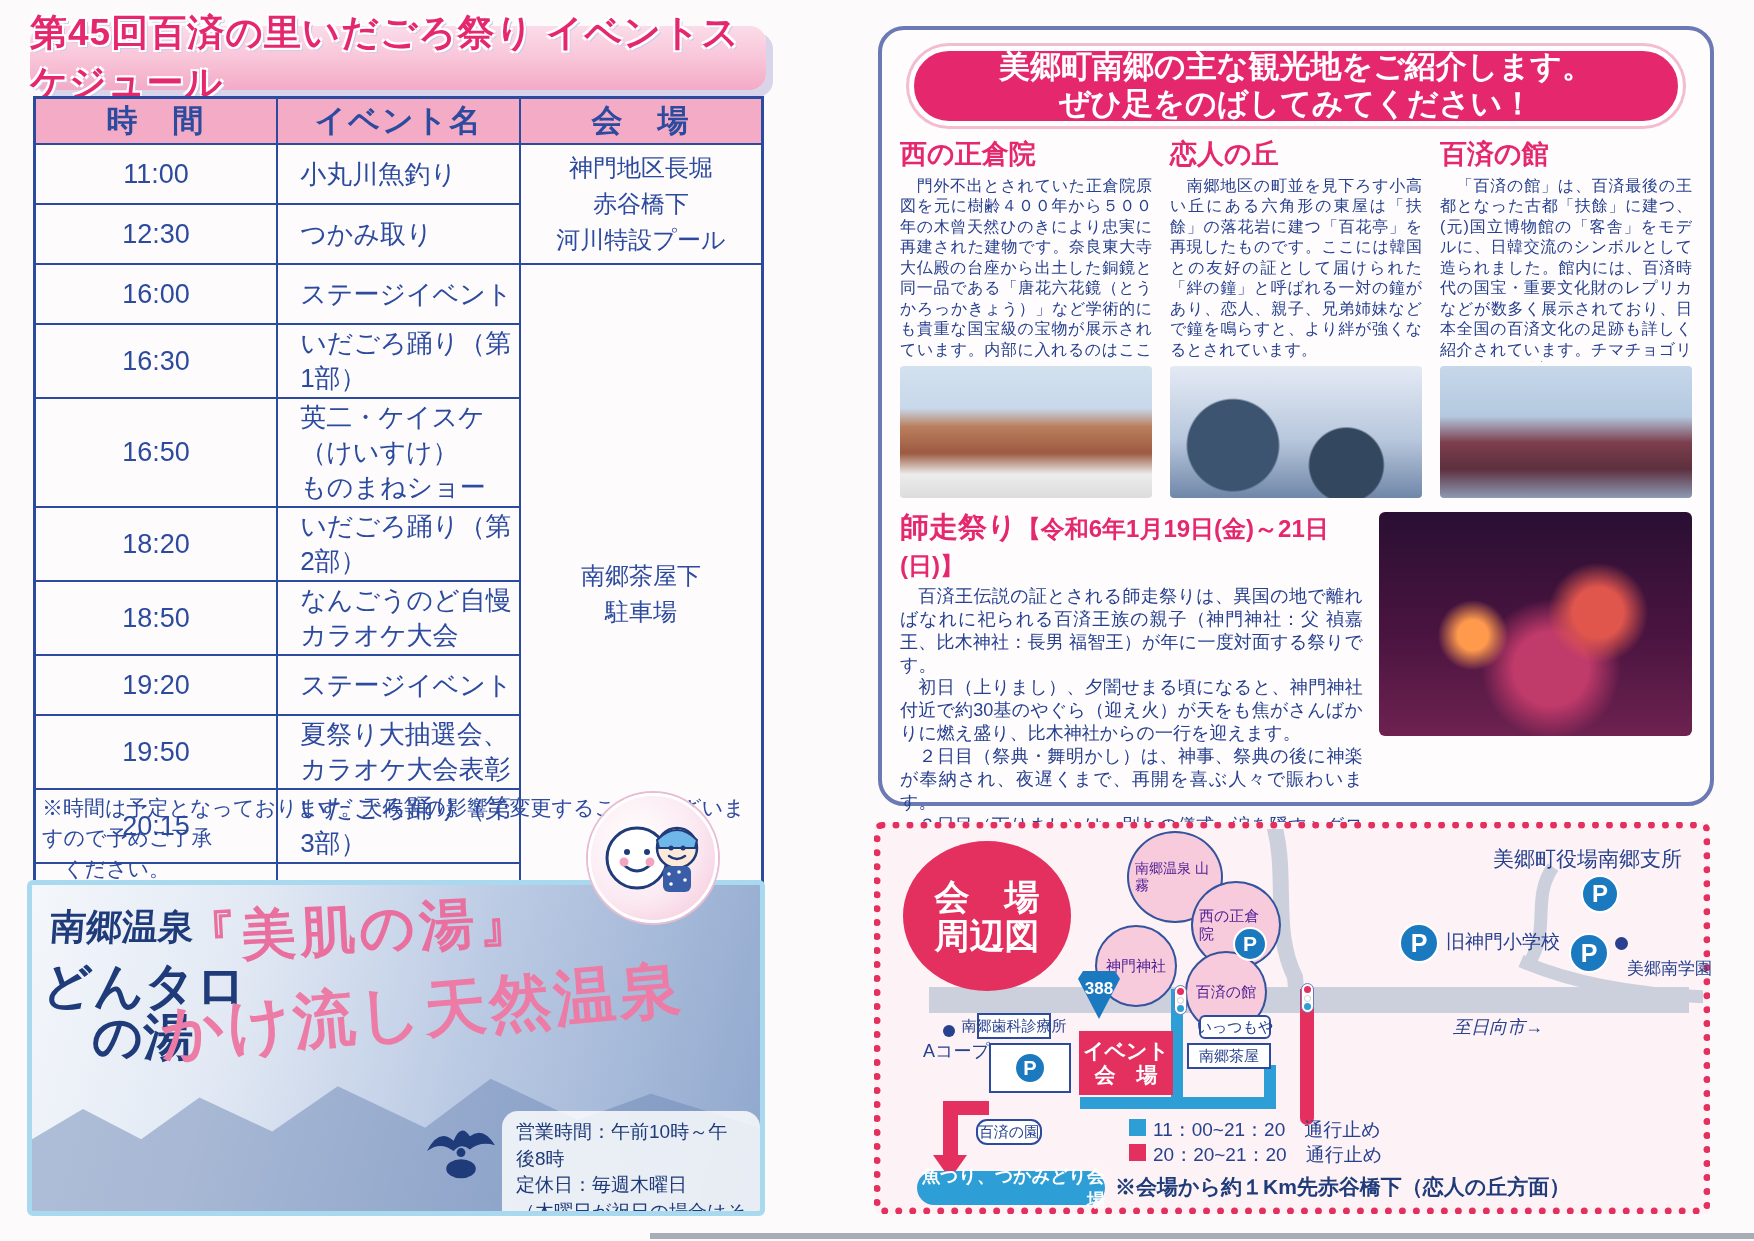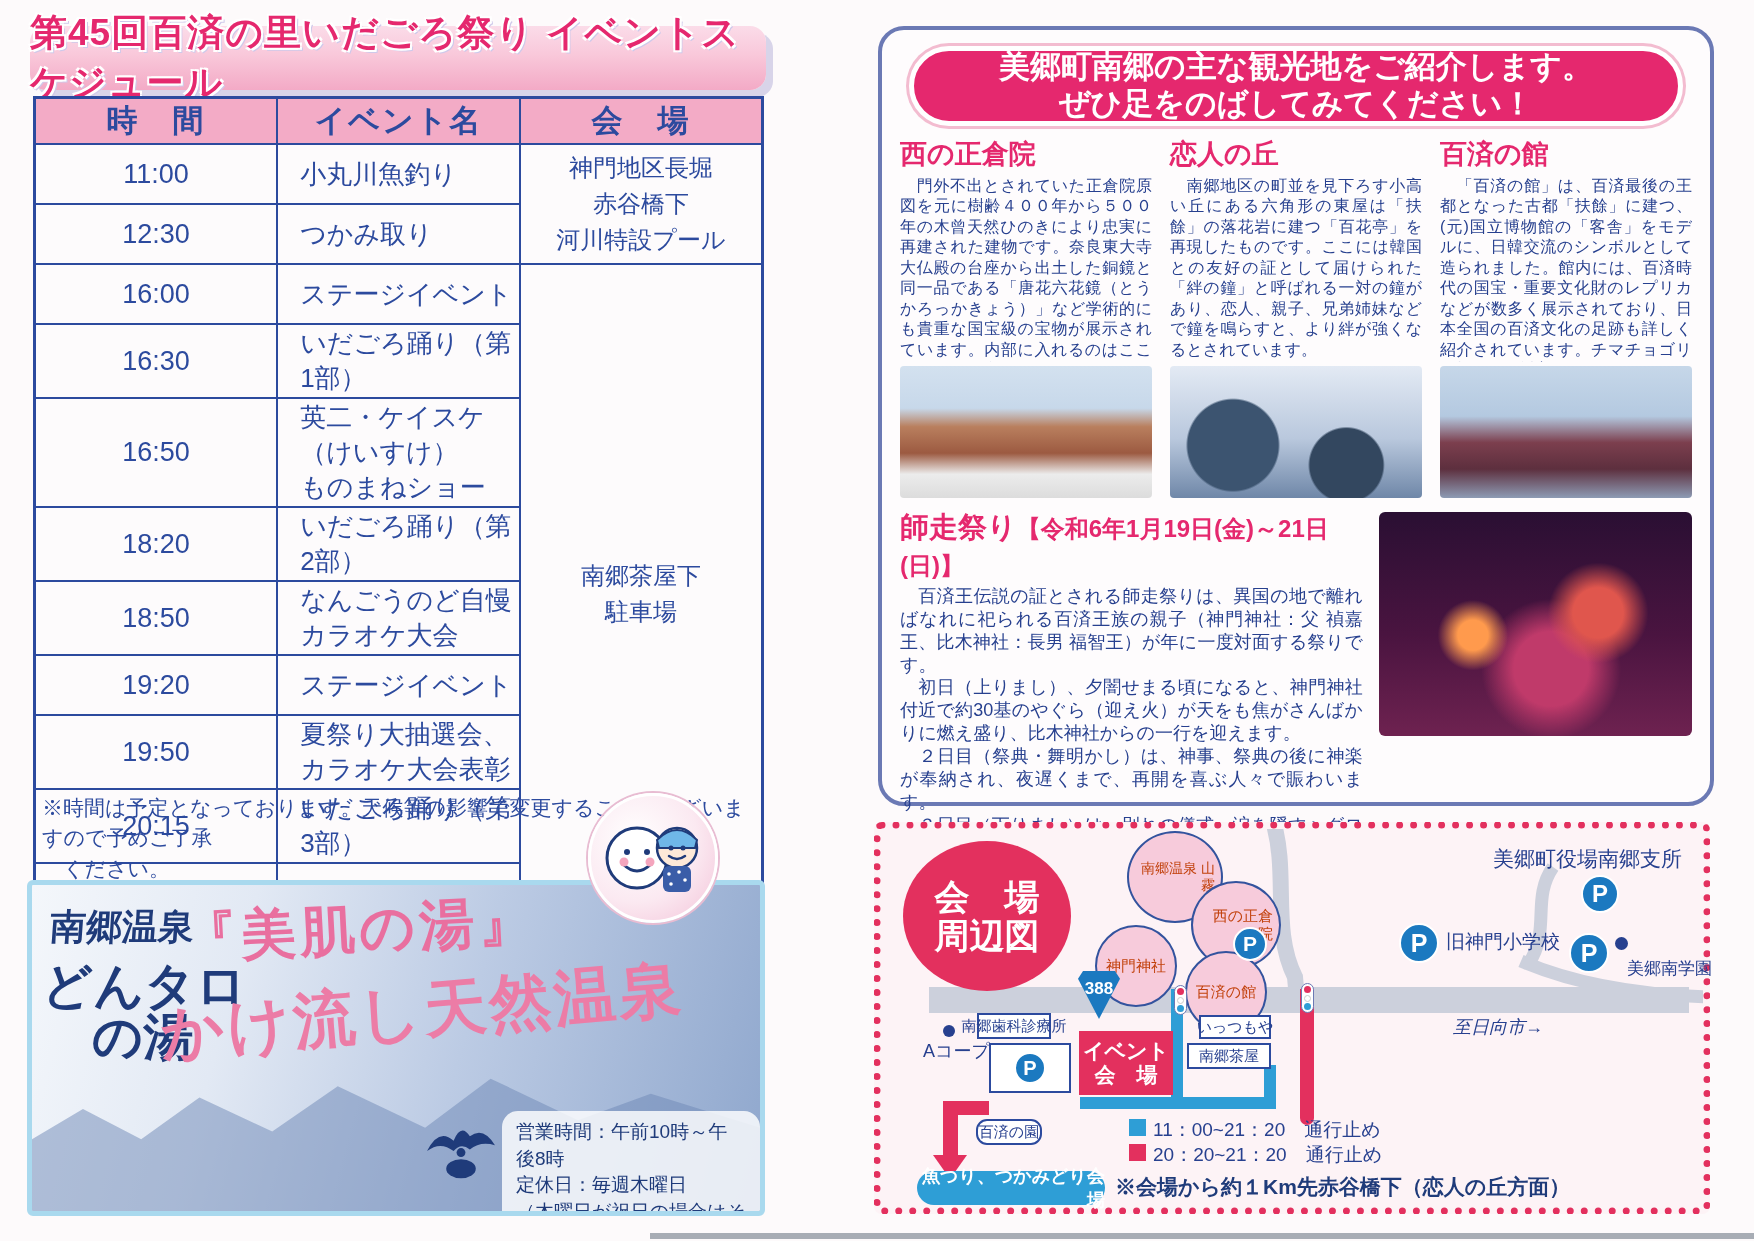--- a/index.html
+++ b/index.html
@@ -72,22 +72,22 @@
     radial-gradient(circle at 55% 70%,#c03a6a 0 16%,transparent 30%),
     linear-gradient(180deg,#2a0f33 0%,#4a1440 55%,#6e2250 100%);}
 
   
   .map{left:874px;top:822px;width:836px;height:392px;border:7px dotted #e3305e;border-radius:8px;
     background:#fdf3f6;box-sizing:border-box;}
   .map-inner{position:absolute;left:0;top:0;width:822px;height:378px;}
   .map-title{left:22px;top:12px;width:168px;height:150px;background:#e3305e;border-radius:50%;
     display:flex;flex-direction:column;align-items:center;justify-content:center;color:#fff;
     font-weight:bold;font-size:35px;line-height:1.12;z-index:6;}
-  .map-circle{border-radius:50%;background:#f7cbdb;border:2px solid #33539e;color:#c2410c;
-    display:flex;align-items:center;justify-content:center;text-align:right;line-height:1.2;
+  .map-circle{border-radius:50%;background:#f7cbdb;border:2px solid #33539e;color:#4c1d95;
+    display:flex;align-items:center;justify-content:center;text-align:left;line-height:1.2;
     padding:6px;box-sizing:border-box;z-index:4;}
   .road-h{left:48px;top:158px;width:760px;height:26px;background:#ccd0dc;z-index:1;}
   .road-blue-v{left:290px;top:160px;width:12px;height:120px;background:#2e9ed6;z-index:2;}
   .road-blue-h{left:199px;top:268px;width:196px;height:12px;background:#2e9ed6;z-index:2;}
   .road-blue-v2{left:383px;top:236px;width:12px;height:44px;background:#2e9ed6;z-index:2;}
   .road-red-v{left:419px;top:160px;width:14px;height:136px;background:#e3305e;border-radius:0 0 7px 7px;z-index:2;}
   .box-label{background:#fff;border:2px solid #2c4a9e;color:#27408f;font-size:15px;
     display:flex;align-items:center;justify-content:center;white-space:nowrap;z-index:4;box-sizing:border-box;}
   .p-icon{background:#1b79c0;color:#fff;border-radius:50%;display:flex;align-items:center;
     justify-content:center;font-weight:bold;z-index:6;border:2px solid #fff;box-sizing:border-box;}
@@ -300,21 +300,21 @@
       <div class="abs box-label" style="left:96px;top:184px;width:74px;height:26px;">南郷歯科診療所</div>
       <div class="abs box-label" style="left:108px;top:214px;width:82px;height:50px;">
         <span class="p-icon" style="position:static;width:32px;height:32px;font-size:20px;">P</span>
       </div>
       <div class="abs dot-navy" style="left:62px;top:196px;width:12px;height:12px;"></div>
       <div class="abs map-text" style="left:42px;top:210px;font-size:18px;">Aコープ</div>
       <div class="abs event-box">
         <span>イベント</span>
         <span>会　場</span>
       </div>
-      <div class="abs box-label" style="left:318px;top:186px;width:72px;height:24px;">いっつもや</div>
+      <div class="abs box-label" style="left:318px;top:186px;width:72px;height:24px;border-radius:6px;">いっつもや</div>
       <div class="abs box-label" style="left:306px;top:214px;width:84px;height:26px;">南郷茶屋</div>
       <div class="abs box-label" style="left:95px;top:290px;width:66px;height:26px;border-radius:11px;">百済の園</div>
 
       <div class="abs arrow-red-stub"></div>
       <div class="abs arrow-red-v"></div>
       <div class="abs arrow-red-head"></div>
 
       <div class="abs map-text" style="left:612px;top:16px;font-size:21px;">美郷町役場南郷支所</div>
       <div class="abs p-icon" style="left:700px;top:46px;width:38px;height:38px;font-size:24px;">P</div>
       <div class="abs p-icon" style="left:352px;top:98px;width:34px;height:34px;font-size:21px;">P</div>

